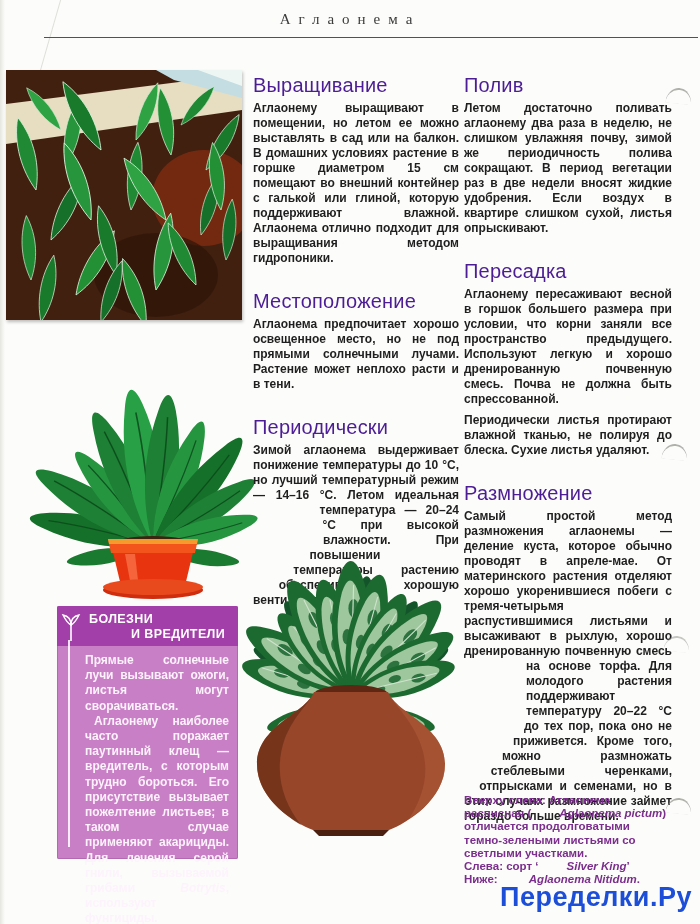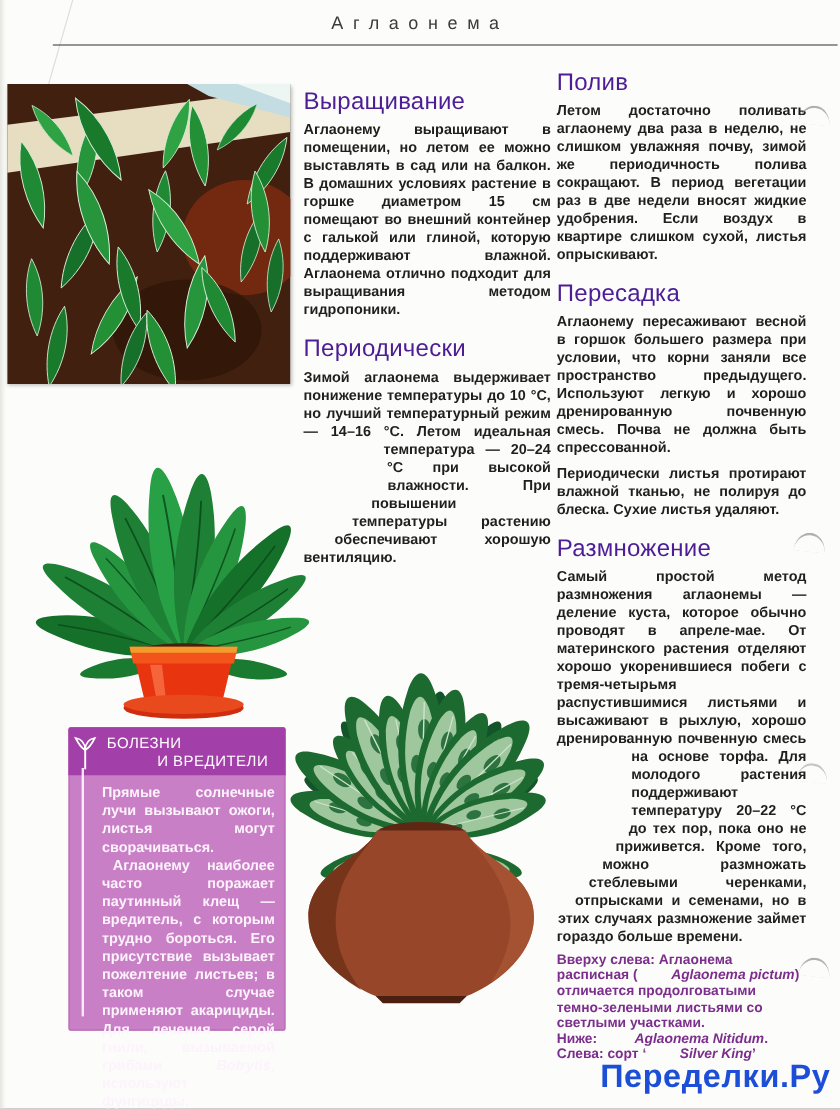--- a/index.html
+++ b/index.html
@@ -4,48 +4,48 @@
 <style>
   html,body{margin:0;padding:0;background:#888;}
   .page{
     position:relative;width:700px;height:924px;margin:0 auto;
     background:#fcfcfa;overflow:hidden;
     font-family:"Liberation Sans",sans-serif;
   }
   
   .page-header{
     position:absolute;top:11px;left:0;width:100%;text-align:center;
-    font-family:Liberation Sans, sans-serif;font-size:15px;letter-spacing:8px;
+    font-family:Liberation Serif, serif;font-size:15px;letter-spacing:8px;
     color:#3c3c3c;
   }
   .header-rule{position:absolute;top:37px;left:44px;width:654px;height:1px;background:#55514d;}
   .corner-line{position:absolute;left:-14px;top:-40px;width:60px;height:170px;
     border-right:1px solid #dcdcd6;transform:rotate(16deg);opacity:.9;}
   .edge-smudge{position:absolute;left:0;top:0;bottom:0;width:5px;
     background:linear-gradient(90deg,#e6e6e0,rgba(230,230,224,0));}
   
   .col{position:absolute;text-align:justify;font-size:12px;font-weight:bold;
     color:#1f1f1f;line-height:15px;hyphens:auto;}
   .col-middle{left:253px;top:74px;width:206px;}
-  .col-right{left:464px;top:58px;width:208px;}
+  .col-right{left:464px;top:74px;width:208px;}
   .sec-heading{margin:0 0 5px 0;font-weight:normal;font-size:20px;line-height:22px;
     color:#4c1d95;letter-spacing:.2px;}
-  .sec-heading.mt{margin-top:14px;}
+  .sec-heading.mt{margin-top:24px;}
   .sec-body{margin:0 0 6px 0;}
   
   .wrap-spacer-temp{float:left;width:70px;height:92px;
     shape-outside:polygon(0% 0%,48% 0%,95% 32%,100% 52%,62% 78%,34% 100%,0% 100%);}
   .wrap-spacer-prop{float:left;width:62px;height:136px;
     shape-outside:polygon(0% 0%,100% 0%,100% 42%,55% 70%,25% 88%,0% 100%);}
   
   .disease-box{position:absolute;left:57px;top:606px;width:181px;height:253px;
     background:#c97fc6;border-radius:2px;box-shadow:0 0 0 1px #b468b2 inset;}
   .disease-header{position:absolute;left:0;top:0;width:100%;height:40px;
     background:#a23fa8;border-radius:2px 2px 0 0;color:#ffffff;
-    font-size:12.5px;font-weight:normal;line-height:15px;letter-spacing:.4px;}
+    font-size:12.5px;font-weight:bold;line-height:15px;letter-spacing:.4px;}
   .disease-title{position:absolute;left:32px;top:6px;}
   .disease-title .l2{display:block;margin-left:10px;padding-left:32px;}
   .stem-line{position:absolute;left:11px;top:34px;bottom:12px;width:1.5px;
     background:rgba(255,255,255,.85);}
   .sprout{position:absolute;left:3px;top:7px;}
   .disease-body{position:absolute;left:28px;top:47px;right:9px;
     color:#fdf3fc;font-size:12px;font-weight:bold;line-height:15.2px;
     text-align:justify;}
   .disease-body p{margin:0;}
   .disease-body p + p{text-indent:9px;}
@@ -179,20 +179,22 @@
       <path d="M100,207 L190,207 L189,212 L101,212 Z" fill="#f59b2e"></path>
       <path d="M117,222 L123,254 Q127,258 131,257 L127,222 Z" fill="#ff8a60" opacity="0.55"></path>
       <ellipse cx="145" cy="258" rx="50" ry="9" fill="#cf2d0e"></ellipse>
       <ellipse cx="145" cy="255" rx="50" ry="8" fill="#e84a1e"></ellipse>
     </svg>
   </div>
 
   <div class="col col-middle">
     <h3 class="sec-heading">Выращивание</h3>
     <p class="sec-body">Аглаонему выращивают в помещении, но летом ее можно выставлять в сад или на балкон. В домашних условиях растение в горшке диаметром 15 см помещают во внешний контейнер с галькой или глиной, которую поддерживают влажной. Аглаонема отлично подходит для выращивания методом гидропоники.</p>
+    <h3 class="sec-heading mt">Местоположение</h3>
+    <p class="sec-body">Аглаонема предпочитает хорошо освещенное место, но не под прямыми солнечными лучами. Растение может неплохо расти и в тени.</p>
     <h3 class="sec-heading mt">Периодически</h3>
     <p class="sec-body"><span>Зимой аглаонема выдерживает понижение температуры до 10 °C, но лучший температурный режим — </span><span class="wrap-spacer-temp"></span><span>14–16 °C. Летом идеальная температура — 20–24 °C при высокой влажности. При повышении температуры растению обеспечивают хорошую вентиляцию.</span></p>
   </div>
 
   <div class="col col-right">
     <h3 class="sec-heading">Полив</h3>
     <p class="sec-body">Летом достаточно поливать аглаонему два раза в неделю, не слишком увлажняя почву, зимой же периодичность полива сокращают. В период вегетации раз в две недели вносят жидкие удобрения. Если воздух в квартире слишком сухой, листья опрыскивают.</p>
     <h3 class="sec-heading mt">Пересадка</h3>
     <p class="sec-body">Аглаонему пересаживают весной в горшок большего размера при условии, что корни заняли все пространство предыдущего. Используют легкую и хорошо дренированную почвенную смесь. Почва не должна быть спрессованной.</p>
     <p class="sec-body">Периодически листья протирают влажной тканью, не полируя до блеска. Сухие листья удаляют.</p>
@@ -257,22 +259,22 @@
       <ellipse cx="118" cy="152" rx="37" ry="9" fill="#5e2713"></ellipse>
       <path d="M81,150 C72,172 24,184 24,222 C24,258 62,281 80,288 L156,288 C174,281 212,258 212,222 C212,184 164,172 155,150 Z" fill="#98462a"></path>
       <path d="M81,150 C72,172 24,184 24,222 C24,252 50,272 68,283 C50,260 40,230 52,196 C62,172 76,162 81,150 Z" fill="#6e3118" opacity="0.8"></path>
       <path d="M155,150 C164,172 212,184 212,222 C212,248 192,266 176,277 C192,252 198,226 186,198 C176,174 160,162 155,150 Z" fill="#b05c38" opacity="0.55"></path>
       <path d="M80,288 L156,288 L150,294 L86,294 Z" fill="#4c2010"></path>
     </svg>
   </div>
 
   <p class="caption">
     <span class="cap-block"><span>Вверху слева: Аглаонема расписная (</span><i>Aglaonema pictum</i><span>) отличается продолговатыми темно-зелеными листьями со светлыми участками.</span></span>
+    <span class="cap-block"><span>Слева: сорт ‘</span><i>Silver King</i><span>’</span></span>
     <span class="cap-block"><span>Ниже: </span><i>Aglaonema Nitidum</i><span>.</span></span>
-    <span class="cap-block"><span>Слева: сорт ‘</span><i>Silver King</i><span>’</span></span>
   </p>
 
   <div class="curl c1"></div>
   <div class="curl c2"></div>
   <div class="curl c3"></div>
   <div class="curl c4"></div>
 
   <div class="watermark">Переделки.Ру</div>
 
 </div>

